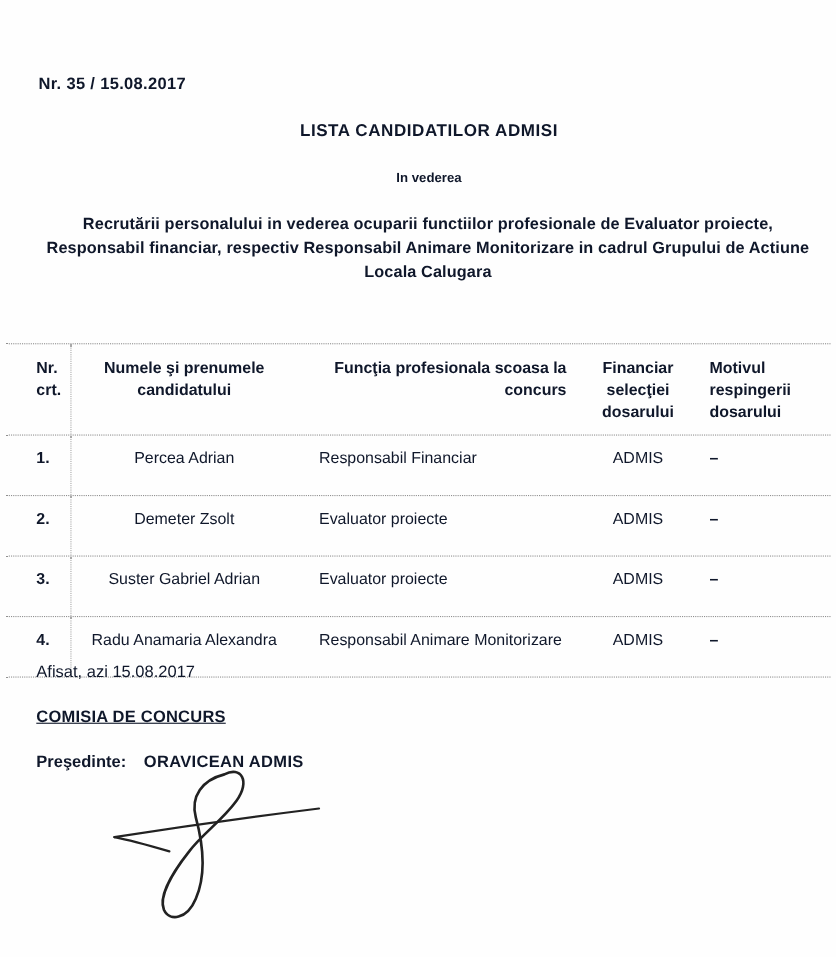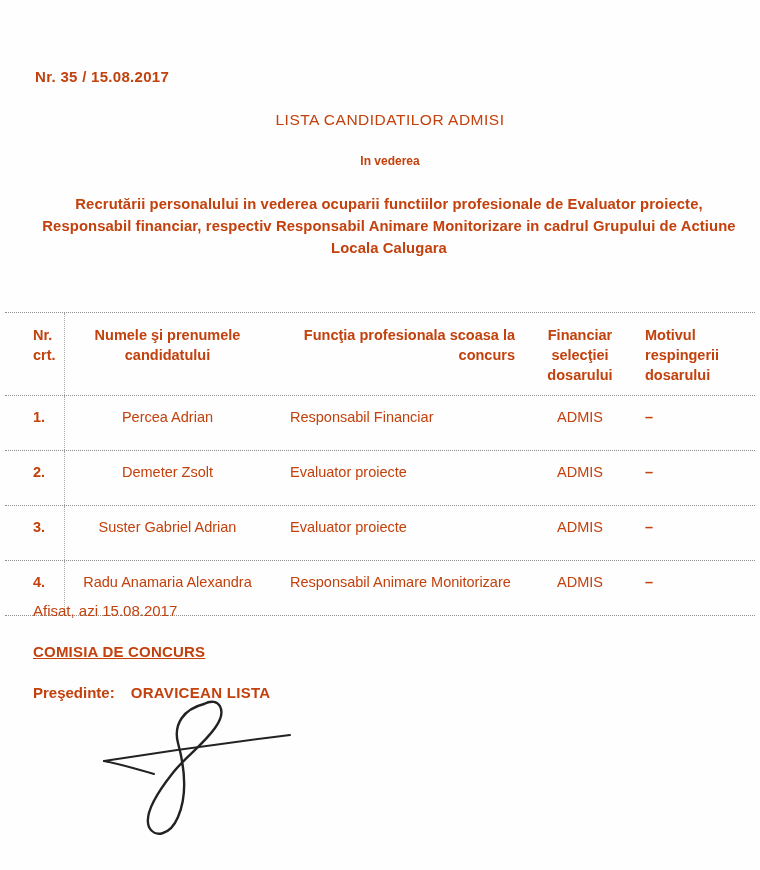--- a/index.html
+++ b/index.html
@@ -4,30 +4,30 @@
 <style>
   * { margin: 0; padding: 0; box-sizing: border-box; }
   html, body { background: #ffffff; }
   .page {
     position: relative;
     width: 760px;
     height: 870px;
     margin: 0 auto;
     background: #fefefe;
     font-family: "Liberation Sans", sans-serif;
-    color: #c2410c;
+    color: #0f172a;
     overflow: hidden;
   }
   .doc-number {
     position: absolute; top: 68px; left: 35px;
     font-size: 15px; font-weight: bold; letter-spacing: 0.3px;
   }
   .title {
     position: absolute; top: 111px; left: 20px; right: 0;
-    text-align: center; font-size: 15.5px; font-weight: normal; letter-spacing: 0.5px;
+    text-align: center; font-size: 15.5px; font-weight: bold; letter-spacing: 0.5px;
   }
   .subtitle {
     position: absolute; top: 154px; left: 20px; right: 0;
     text-align: center; font-size: 12px; font-weight: bold;
   }
   .paragraph {
     position: absolute; top: 193px; left: 32px; right: 14px;
     text-align: center; font-size: 14.8px; font-weight: bold; line-height: 22px;
     letter-spacing: 0.1px;
   }
@@ -146,21 +146,21 @@
       <div class="cell c-motive">–</div>
     </div>
 
   </div>
 
   <div class="posted">Afisat, azi 15.08.2017</div>
 
   <div class="committee">COMISIA DE CONCURS</div>
 
   <div class="president">
-    <span>Preşedinte:</span><span class="name">ORAVICEAN LISTA</span>
+    <span>Preşedinte:</span><span class="name">ORAVICEAN ADMIS</span>
   </div>
 
   <div class="signature">
     <svg width="210" height="145" viewBox="0 0 210 145">
       <path d="M 112,9 C 127,1 136,15 123,33 C 110,51 92,63 80,79
                C 65,98 52,120 57,132 C 62,143 78,141 86,122
                C 96,99 92,70 86,48 C 81,29 92,14 112,9" fill="none" stroke="#222222" stroke-width="2.4" stroke-linecap="round"></path>
       <path d="M 12,66 C 70,57 150,46 198,40" fill="none" stroke="#222222" stroke-width="2" stroke-linecap="round"></path>
       <path d="M 12,66 C 28,69 45,74 62,79" fill="none" stroke="#222222" stroke-width="2" stroke-linecap="round"></path>
     </svg>

